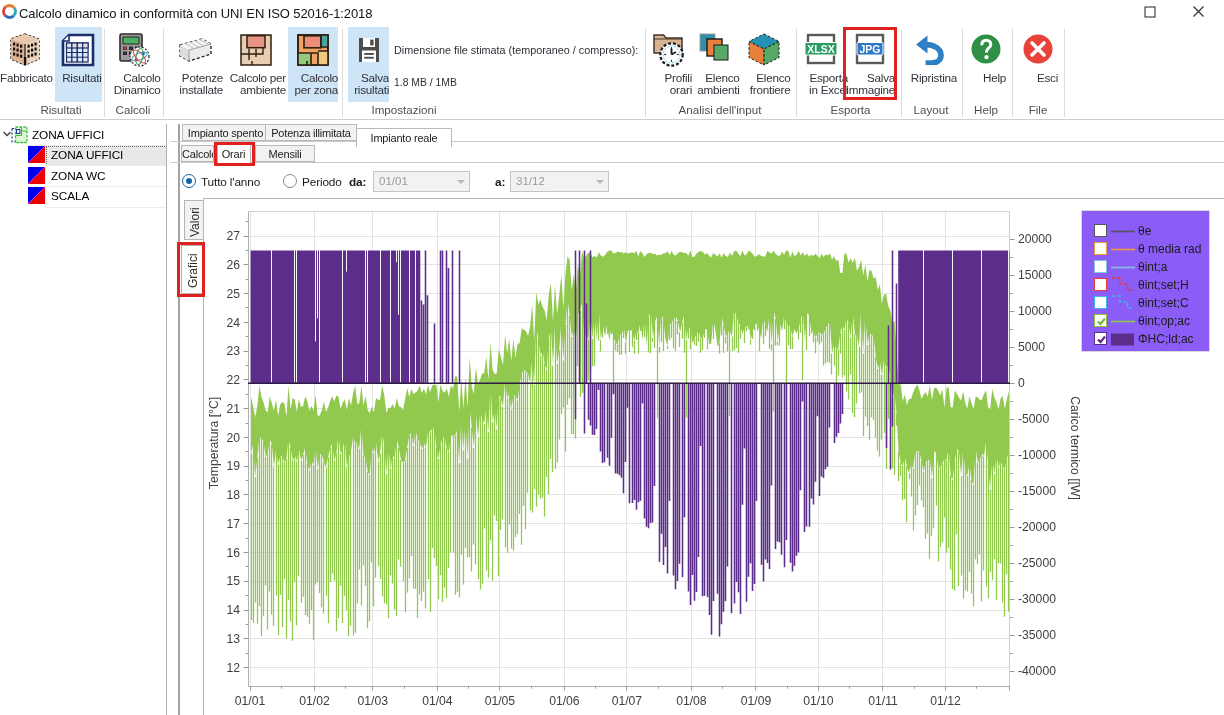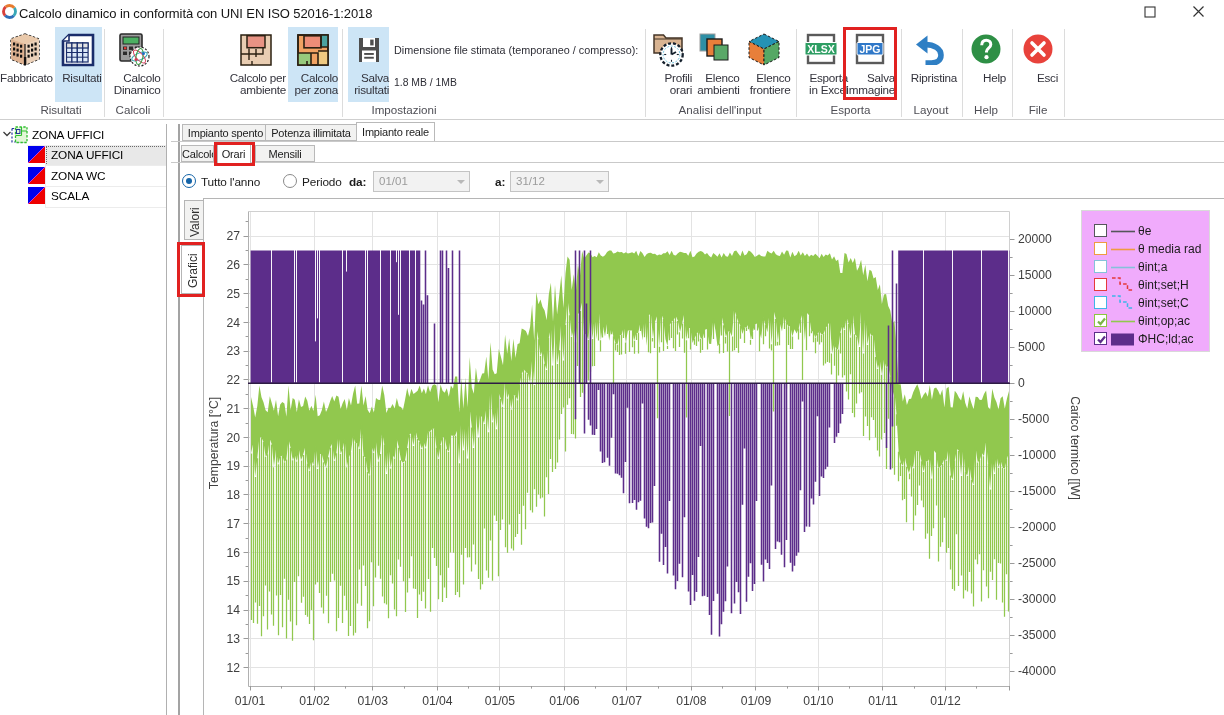--- a/index.html
+++ b/index.html
@@ -119,20 +119,36 @@
 </g>
 <circle cx="23.5" cy="23.5" r="9.5" fill="#fff" stroke="#222" stroke-width="1.2" stroke-dasharray="2 1.6"></circle>
 <ellipse cx="23.5" cy="23.5" rx="8.2" ry="3.4" fill="none" stroke="#28a5b5" stroke-width="1" transform="rotate(-22 23.5 23.5)"></ellipse>
 <ellipse cx="23.5" cy="23.5" rx="8.2" ry="3.4" fill="none" stroke="#d43a57" stroke-width="1" transform="rotate(48 23.5 23.5)"></ellipse>
 <ellipse cx="23.5" cy="23.5" rx="8.2" ry="3.4" fill="none" stroke="#3c9e46" stroke-width="1" transform="rotate(100 23.5 23.5)"></ellipse>
 <circle cx="27.5" cy="20.5" r="1.5" fill="#1f6ec9"></circle>
 <circle cx="20" cy="26.5" r="1.5" fill="#d43a57"></circle>
 </svg></span>
       <div class="lb">Calcolo<br>Dinamico</div>
     </div>
+    <div class="btn" style="left:167.0px;width:56px">
+      <span class="ic" style="top:8px"><svg width="38" height="32" viewBox="0 0 38 32">
+<polygon points="4,10 26,4 35,9 35,19 13,26 4,21" fill="#ececec" stroke="#1a1a1a" stroke-width="1.3" stroke-dasharray="3 2"></polygon>
+<polygon points="4,10 26,4 35,9 13,15" fill="#f7f7f7"></polygon>
+<polygon points="4,10 13,15 13,26 4,21" fill="#dcdcdc"></polygon>
+<line x1="13" y1="15" x2="13" y2="26" stroke="#888" stroke-width="0.8"></line>
+<line x1="13" y1="15" x2="35" y2="9" stroke="#888" stroke-width="0.8"></line>
+<g stroke="#bbb" stroke-width="1">
+            <line x1="9" y1="8.6" x2="18" y2="13.6"></line>
+            <line x1="14" y1="7.3" x2="23" y2="12.3"></line>
+            <line x1="19" y1="6" x2="28" y2="11"></line>
+            <line x1="24" y1="4.7" x2="33" y2="9.7"></line>
+          </g>
+</svg></span>
+      <div class="lb">Potenze<br>installate</div>
+    </div>
     <div class="btn" style="left:226.0px;width:60px">
       <span class="ic" style="top:6px"><svg width="34" height="34" viewBox="0 0 34 34">
 <rect x="2" y="2" width="30" height="30" fill="#e9cdb2" stroke="#2b2012" stroke-width="1.5"></rect>
 <rect x="8" y="2.7" width="18" height="12" fill="#e89384" stroke="#2b2012" stroke-width="1.5"></rect>
 <path d="M2 21H10V15.5M10 21V27M10 21H17V24M17 16V21H24V14" fill="none" stroke="#2b2012" stroke-width="1.4"></path>
 <path d="M13 32V28" stroke="#2b2012" stroke-width="1.4"></path>
 </svg></span>
       <div class="lb">Calcolo per<br>ambiente</div>
     </div>
     <div class="btn sel" style="left:288.0px;width:50px">
@@ -281,21 +297,21 @@
 <polygon points="0,0 17,0 0,17" fill="#0000ee"></polygon>
 <polygon points="17,0 17,17 0,17" fill="#ee0000"></polygon>
 <line x1="17" y1="0" x2="0" y2="17" stroke="#c53ad2" stroke-width="1"></line>
 </svg></span>
     <div class="trow" style="top:189.3px;left:51px">SCALA</div>
     <div class="abs" style="left:45px;top:206.6px;width:122px;height:1px;background:#ececec"></div>
     <div class="abs" style="left:166px;top:124px;width:1px;height:591px;background:#b0b0b0"></div>
     <div class="abs" style="left:177.5px;top:124px;width:2.5px;height:591px;background:#a3a3a3"></div>
     <div class="tab" style="left:182px;top:123.5px;width:87px;height:17px">Impianto spento</div>
     <div class="tab" style="left:265px;top:123.5px;width:92px;height:17px">Potenza illimitata</div>
-    <div class="tab on" style="left:356px;top:122px;width:79px;height:19px;line-height:18px">Impianto reale</div>
+    <div class="tab on" style="left:356px;top:128px;width:96px;height:19px;line-height:18px">Impianto reale</div>
     <div class="abs" style="left:171px;top:140.5px;width:1053px;height:1px;background:#c9c9c9;z-index:1"></div>
     <div class="tab" style="left:181px;top:145px;width:33px;height:17px">Calcolo</div>
     <div class="tab on" style="left:216.5px;top:143.5px;width:34px;height:19px;line-height:18px">Orari</div>
     <div class="tab" style="left:255px;top:145px;width:60px;height:17px">Mensili</div>
     <div class="abs" style="left:171px;top:162px;width:1053px;height:1px;background:#c9c9c9;z-index:1"></div>
     <div class="redbox" style="left:213.5px;top:141.5px;width:41.5px;height:24px"></div>
     <div class="rad" style="left:182px;top:174px;border:1.8px solid #1464a8"></div>
     <div class="abs" style="left:186px;top:178px;width:6px;height:6px;border-radius:50%;background:#1464a8"></div>
     <div class="lbl" style="left:201px;top:174.5px">Tutto l'anno</div>
     <div class="rad" style="left:283px;top:174px;border:1.3px solid #8a8a8a"></div>
@@ -361,21 +377,21 @@
         <text x="1018" y="495.4">-15000</text>
         <text x="1018" y="531.4">-20000</text>
         <text x="1018" y="567.4">-25000</text>
         <text x="1018" y="603.4">-30000</text>
         <text x="1018" y="639.4">-35000</text>
         <text x="1018" y="675.4">-40000</text>
         <text x="217.5" y="443" text-anchor="middle" transform="rotate(-90 217.5 443)">Temperatura [°C]</text>
         <text x="1070.5" y="448" text-anchor="middle" transform="rotate(90 1070.5 448)">Carico termico [[W]</text>
       </g>
 </svg>
-    <div class="abs" style="left:1081px;top:209.5px;width:129px;height:142px;background:#f0abfc;border:1px solid #d9d9d9">
+    <div class="abs" style="left:1081px;top:209.5px;width:129px;height:142px;background:#8b5cf6;border:1px solid #d9d9d9">
       <div class="legrow" style="top:13px">
         <span class="abs" style="left:0;top:0;width:13px;height:13px;border:1.4px solid #55555a;background:#fff"></span>
         <span class="abs" style="left:17px;top:0"><svg width="24" height="13" viewBox="0 0 24 13">
             <line x1="0" y1="6.5" x2="24" y2="6.5" stroke="#55555a" stroke-width="1.6"></line>
           </svg></span>
         <span class="abs" style="left:44px;top:0.5px;font-size:12px;color:#1b1b1b;white-space:nowrap">θe</span>
       </div>
       <div class="legrow" style="top:31px">
         <span class="abs" style="left:0;top:0;width:13px;height:13px;border:1.4px solid #ef9b40;background:#fff"></span>
         <span class="abs" style="left:17px;top:0"><svg width="24" height="13" viewBox="0 0 24 13">

